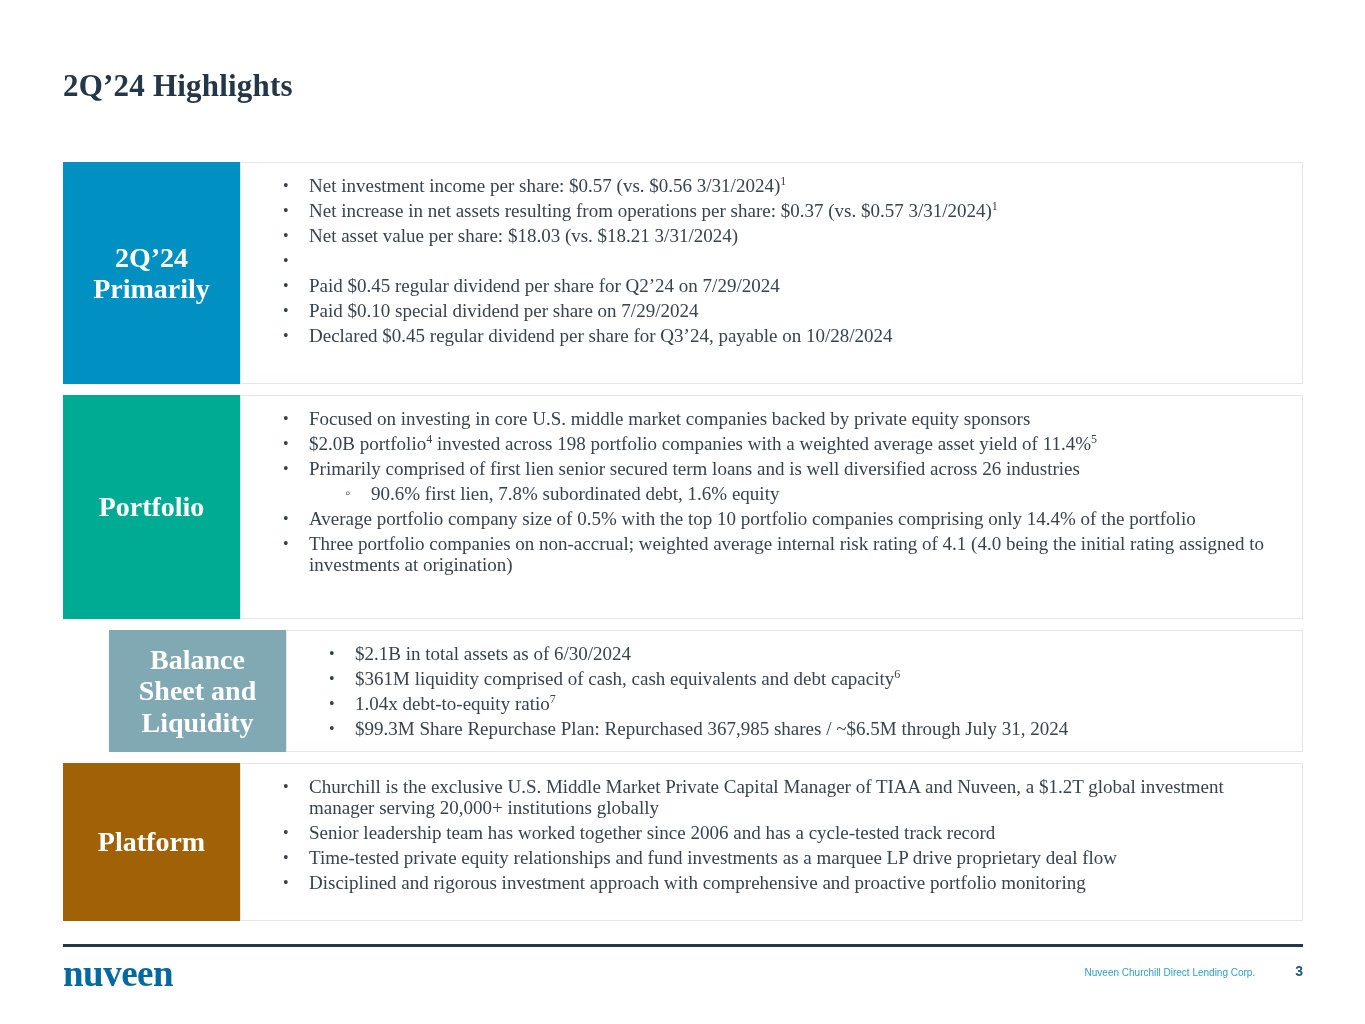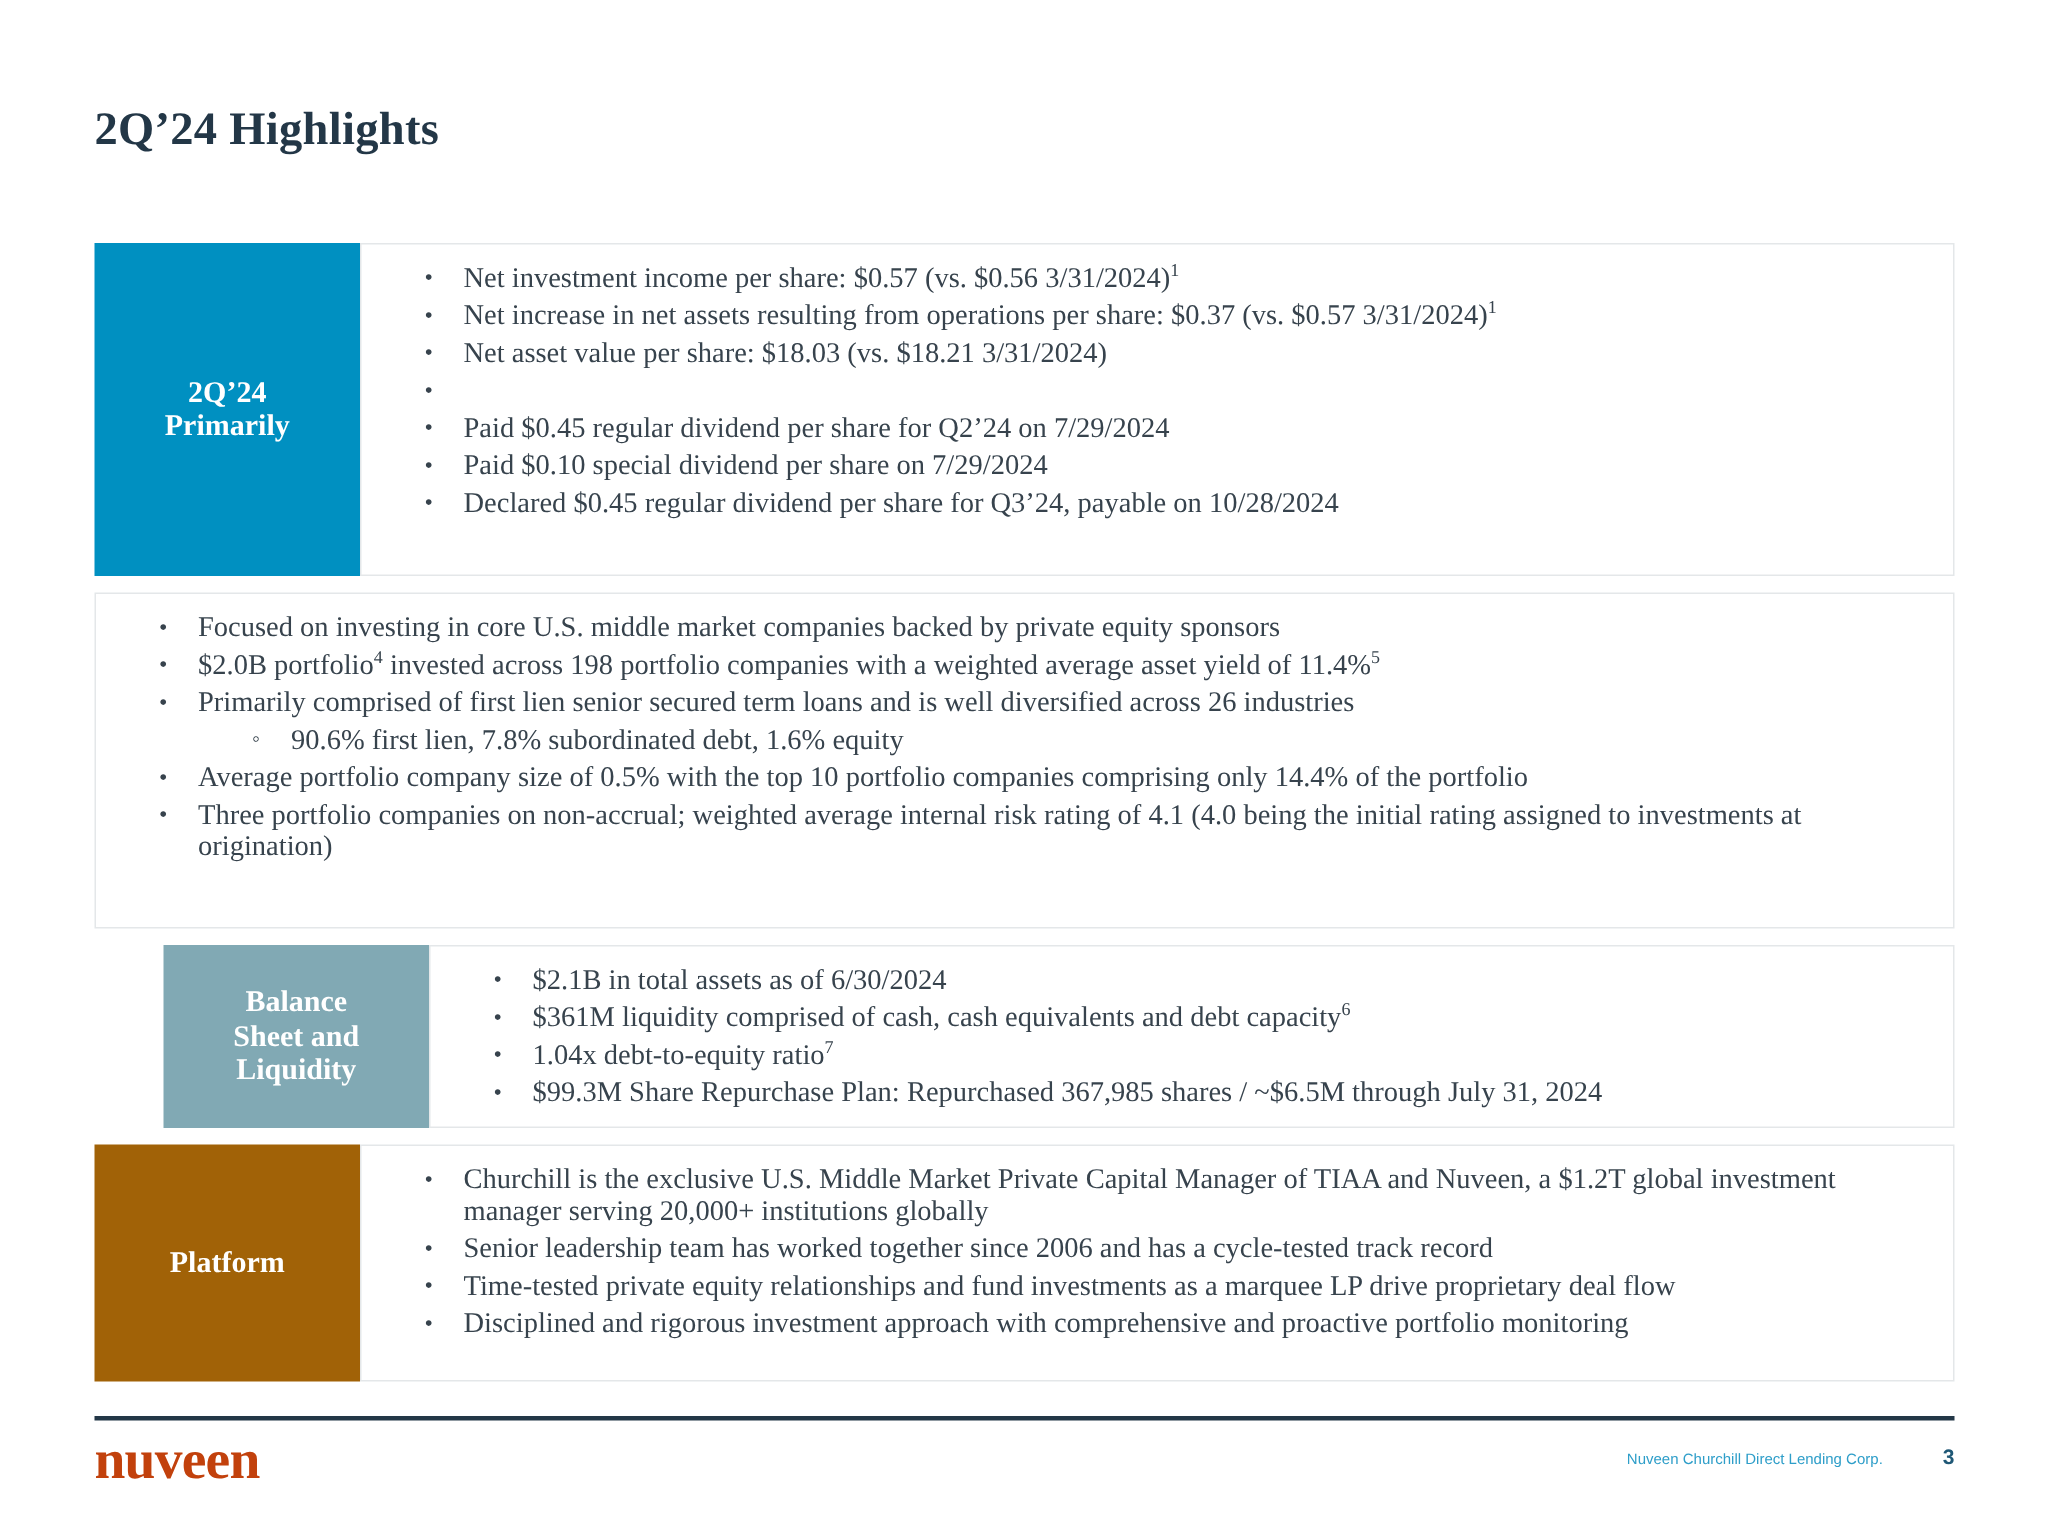--- a/index.html
+++ b/index.html
@@ -28,21 +28,21 @@
   .row:nth-child(1) { min-height: 222px; }
   .row:nth-child(2) { min-height: 224px; }
   .row:nth-child(3) { min-height: 117px; }
   .row:nth-child(4) { min-height: 158px; }
   .label {
     width: 177px; flex: 0 0 177px;
     display: flex; flex-direction: column;
     justify-content: center; align-items: center;
     text-align: right;
     color: #ffffff;
-    font-size: 20px; font-weight: 700;
+    font-size: 28px; font-weight: 700;
     line-height: 1.12;
   }
   .content {
     flex: 1;
     background: #ffffff;
     border: 1px solid #E4E7E9;
   }
   .content ul { list-style: none; padding: 8px 0; margin: 0; }
   .content li {
     display: flex;
@@ -61,21 +61,21 @@
     position: absolute;
     left: 63px; top: 944px;
     width: 1240px; height: 3px;
     background: #233747;
   }
   .logo {
     position: absolute;
     left: 63px; top: 952px;
     font-size: 37px;
     font-weight: 700;
-    color: #c2410c;
+    color: #0369a1;
     letter-spacing: -0.5px;
   }
   .footer-right {
     position: absolute;
     right: 62px; top: 963px;
     display: flex;
     align-items: baseline;
     font-family: "Liberation Sans", sans-serif;
   }
   .company { font-size: 10px; color: #2E9EC9; }
@@ -118,20 +118,23 @@
             <span class="tx">Paid $0.10 special dividend per share on 7/29/2024</span>
           </li>
           <li class="l0">
             <span class="mk">•</span>
             <span class="tx">Declared $0.45 regular dividend per share for Q3’24, payable on 10/28/2024</span>
           </li>
         </ul>
       </div>
     </div>
     <div class="row">
+      <div class="label" style="background: rgb(0, 171, 147);">
+        <div>Portfolio</div>
+      </div>
       <div class="content">
         <ul>
           <li class="l0">
             <span class="mk">•</span>
             <span class="tx">Focused on investing in core U.S. middle market companies backed by private equity sponsors</span>
           </li>
           <li class="l0">
             <span class="mk">•</span>
             <span class="tx">$2.0B portfolio<sup>4</sup> invested across 198 portfolio companies with a weighted average asset yield of 11.4%<sup>5</sup></span>
           </li>

